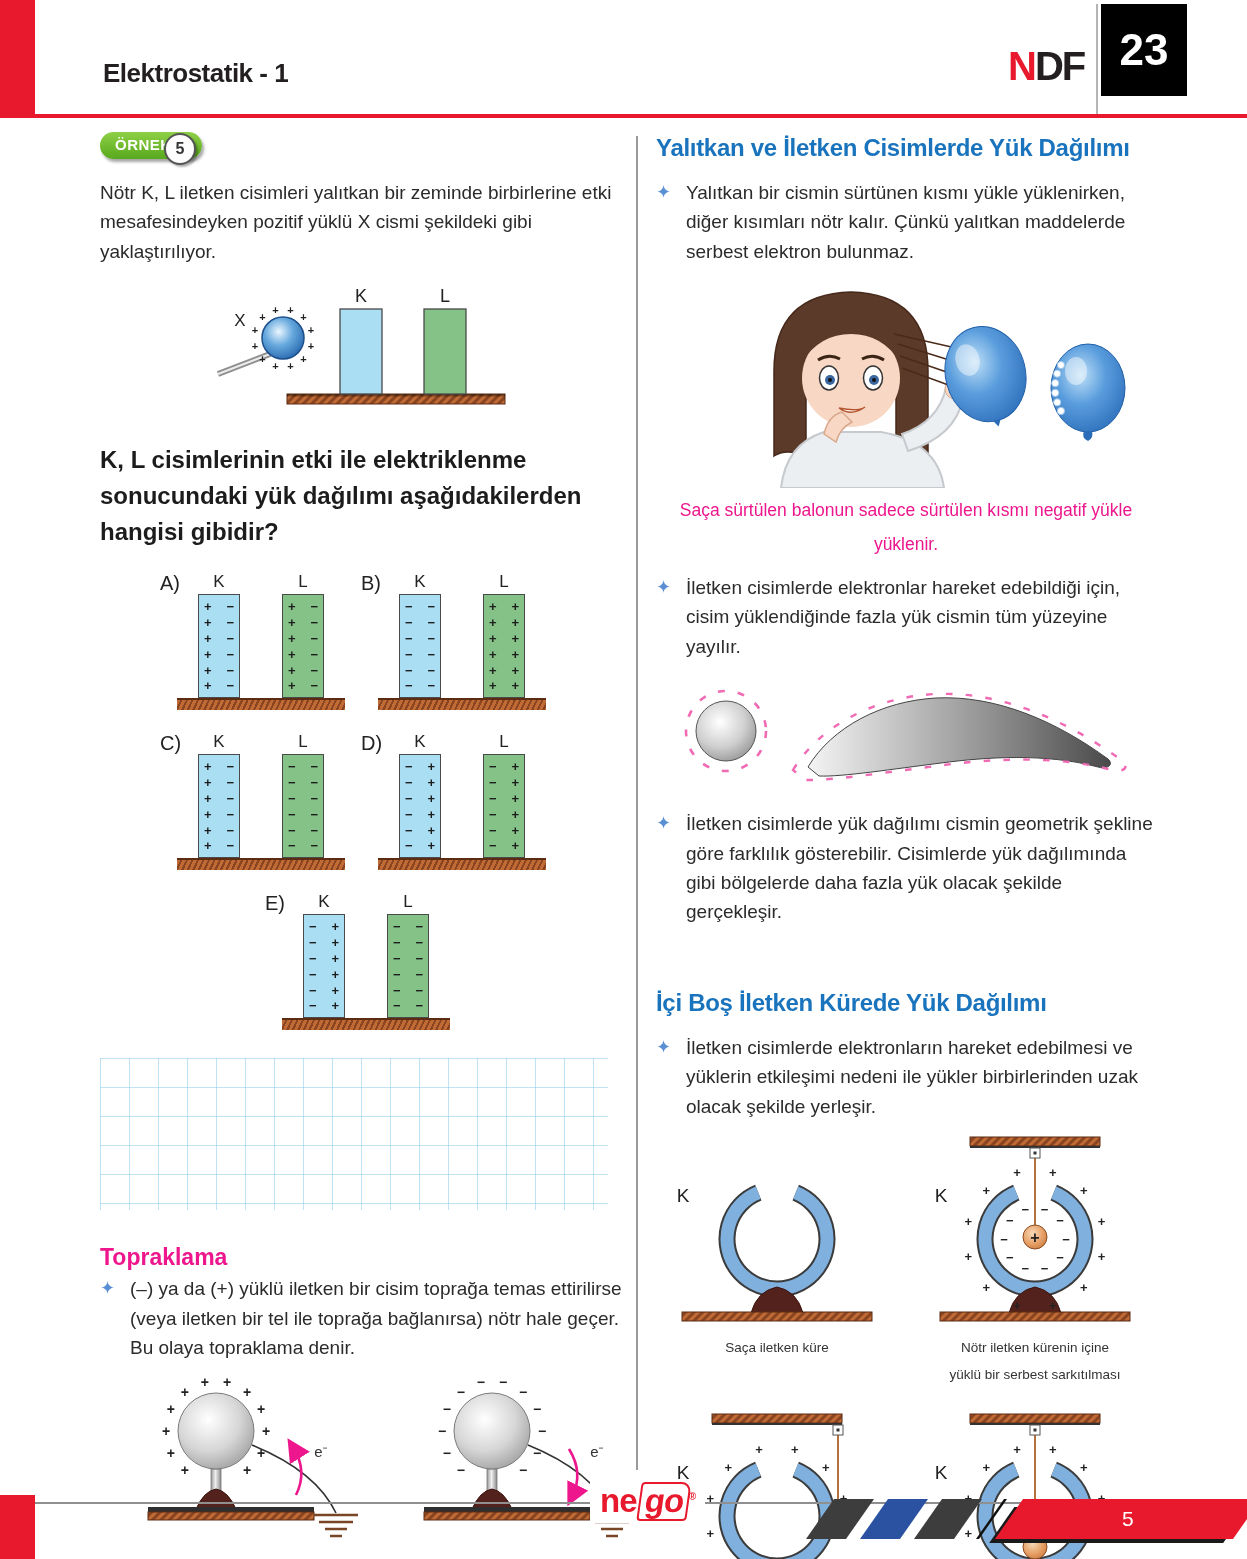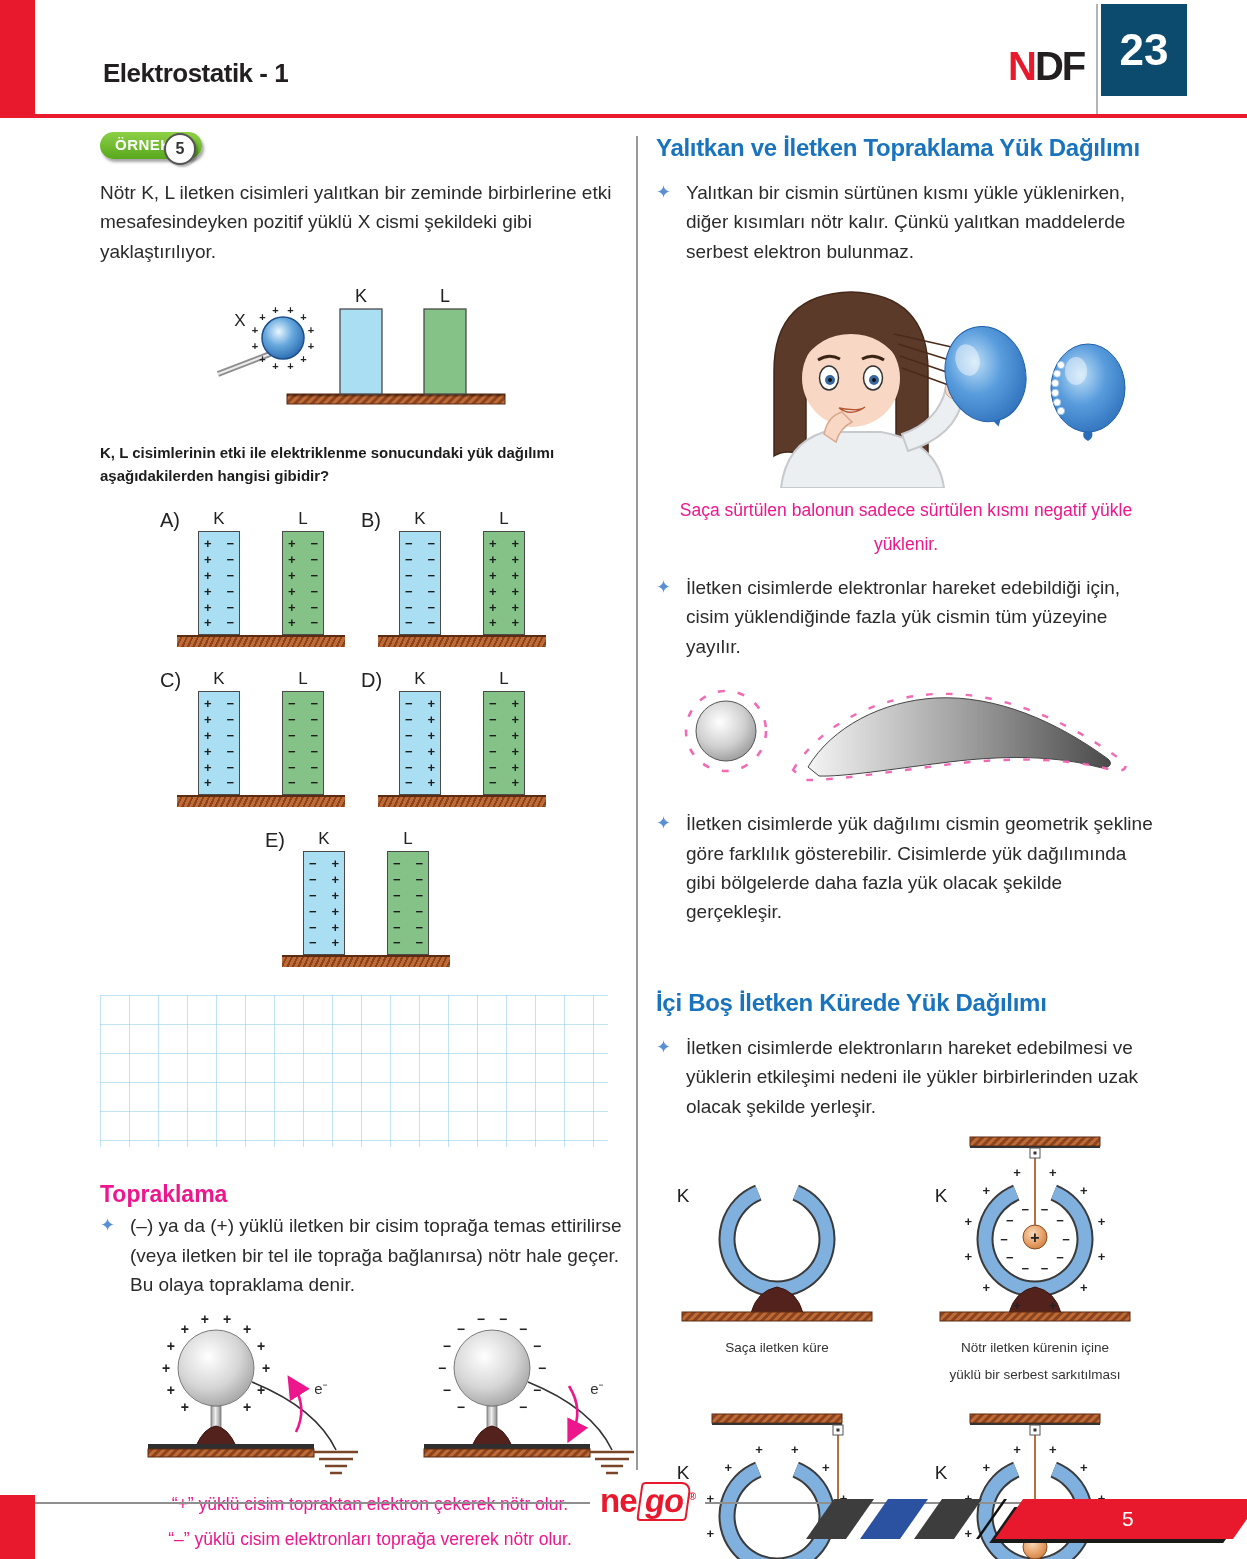--- a/index.html
+++ b/index.html
@@ -6,42 +6,42 @@
   .page{position:relative;width:1247px;height:1559px;background:#fff;overflow:hidden;
         font-family:"Liberation Sans",sans-serif;color:#2b2b2b;}
   
   .red-bar-top{position:absolute;left:0;top:0;width:35px;height:114px;background:#e8192c;}
   .red-bar-bottom{position:absolute;left:0;top:1495px;width:35px;height:64px;background:#e8192c;}
   .page-title{position:absolute;left:103px;top:58px;font-size:26px;font-weight:bold;color:#231f20;letter-spacing:-.5px;}
   .red-rule{position:absolute;left:0;top:114px;width:1247px;height:4px;background:#e8192c;}
   .ndf{position:absolute;left:1008px;top:44px;font-size:40px;font-weight:bold;letter-spacing:-2px;}
   .ndf .n{color:#e8192c;} .ndf .rest{color:#231f20;}
   .ndf-vline{position:absolute;left:1096px;top:4px;width:2px;height:110px;background:#b5b5b5;}
-  .ndf-box{position:absolute;left:1101px;top:4px;width:86px;height:92px;background:#0c4a6e;
+  .ndf-box{position:absolute;left:1101px;top:4px;width:86px;height:92px;background:#000000;
            display:flex;align-items:center;justify-content:center;}
   .ndf-box span{color:#fff;font-size:44px;font-weight:bold;}
   
   .col-divider{position:absolute;left:636px;top:136px;width:2px;height:1334px;background:#9a9a9a;}
   .col-left{position:absolute;left:100px;top:130px;width:522px;}
   .col-right{position:absolute;left:656px;top:130px;width:500px;}
   p.body{margin:0 0 8px;font-size:19px;line-height:1.55;color:#2b2b2b;}
   .bullet{display:flex;margin:0 0 10px;}
   .bullet .star{flex:none;width:30px;color:#5b8fd4;font-size:18px;padding-top:3px;}
   .bullet p{margin:0;flex:1;font-size:19px;line-height:1.55;}
   .h-blue{color:#1a74bd;font-size:24px;font-weight:bold;margin:4px 0 16px;letter-spacing:-.3px;}
   .h-pink{color:#ed168d;font-size:23px;font-weight:bold;margin:34px 0 3px;}
   
   .badge-row{position:relative;height:34px;margin:2px 0 12px;}
   .badge{display:inline-block;background:linear-gradient(#8ed046,#58a81d);border-radius:15px;
          padding:4px 30px 5px 15px;box-shadow:2px 3px 3px rgba(0,0,0,.35);}
   .badge .lbl{color:#fff;font-weight:bold;font-size:15px;letter-spacing:.5px;}
   .badge-num{position:absolute;left:64px;top:1px;width:28px;height:28px;border-radius:50%;
              background:#fdfdfd;border:2px solid #555;box-shadow:2px 2px 2px rgba(0,0,0,.3);
              display:flex;align-items:center;justify-content:center;font-weight:bold;font-size:16px;color:#333;}
-  .question{font-weight:bold;font-size:15px;line-height:1.5;color:#1c1c1c;margin:14px 0 4px;}
+  .question{font-weight:bold;font-size:24px;line-height:1.5;color:#1c1c1c;margin:14px 0 4px;}
   
   .opt-row{display:flex;margin:22px 0 0 60px;gap:16px;}
   .opt-row.e-row{margin-left:165px;}
   .option{display:flex;gap:8px;}
   .opt-letter{font-size:20px;color:#222;flex:none;width:30px;}
   .opt-pair{display:flex;gap:42px;}
   .opt-title{text-align:center;font-size:17px;color:#222;margin-bottom:2px;}
   .opt-box{width:42px;height:104px;border:1.5px solid #4a4a4a;box-sizing:border-box;
            display:flex;justify-content:space-between;padding:5px 5px;}
   .opt-box.k{background:#aadef2;} .opt-box.l{background:#85c287;}
@@ -506,21 +506,21 @@
             <text x="68.87395330218432" y="9.253604390908812" font-size="14" fill="#222" font-weight="bold" text-anchor="middle" dominant-baseline="central" font-family="&quot;Liberation Sans&quot;,sans-serif">−</text>
             <path d="M157,76 Q172,100 160,124" stroke="#ed168d" stroke-width="2.6" fill="none" marker-end="url(#ah1)"></path>
             <text x="185" y="78" font-size="15" fill="#333" font-weight="normal" text-anchor="middle" dominant-baseline="central" font-family="&quot;Liberation Sans&quot;,sans-serif">e⁻</text>
           </svg></div>
     </div>
     <div class="pink-caption left-col">“+” yüklü cisim topraktan elektron çekerek nötr olur.</div>
     <div class="pink-caption left-col">“–” yüklü cisim elektronları toprağa vererek nötr olur.</div>
   </div>
 
   <div class="col-right">
-    <h2 class="h-blue">Yalıtkan ve İletken Topraklama Yük Dağılımı</h2>
+    <h2 class="h-blue">Yalıtkan ve İletken Cisimlerde Yük Dağılımı</h2>
     <div class="bullet">
       <span class="star">✦</span>
       <p>Yalıtkan bir cismin sürtünen kısmı yükle yüklenirken, diğer kısımları nötr kalır. Çünkü yalıtkan maddelerde serbest elektron bulunmaz.</p>
     </div>
     <div id="girl-figure" class="illustration"><svg width="500" height="212" viewBox="0 0 500 212">
           <defs>
             <radialGradient id="bal" cx="40%" cy="35%" r="75%">
               <stop offset="0%" stop-color="#bfe0f7"></stop>
               <stop offset="45%" stop-color="#5a9ddd"></stop>
               <stop offset="100%" stop-color="#2a6cb8"></stop>

